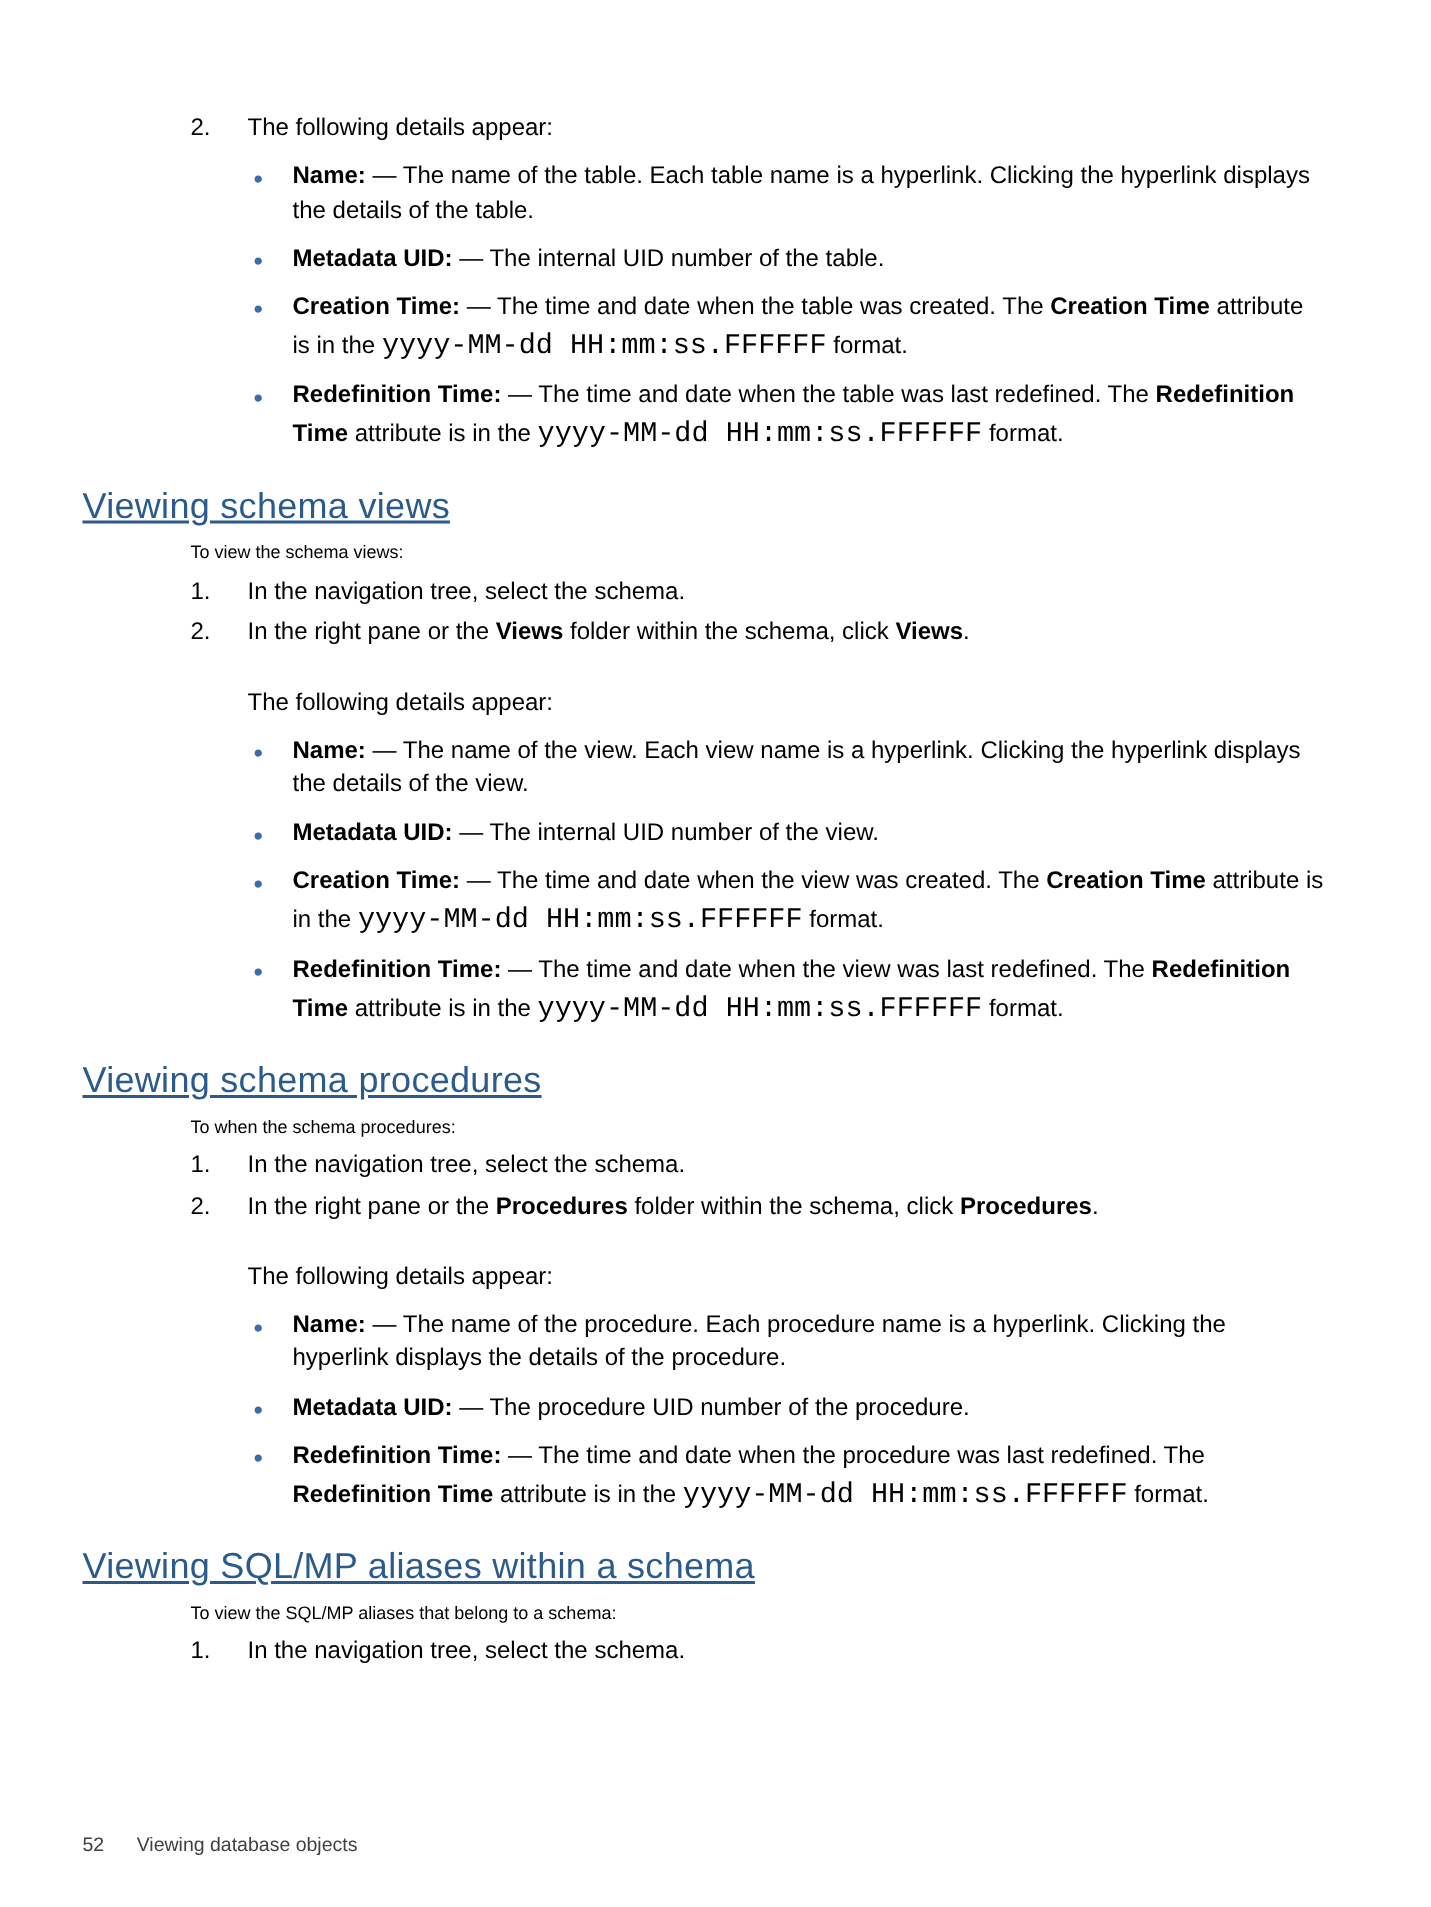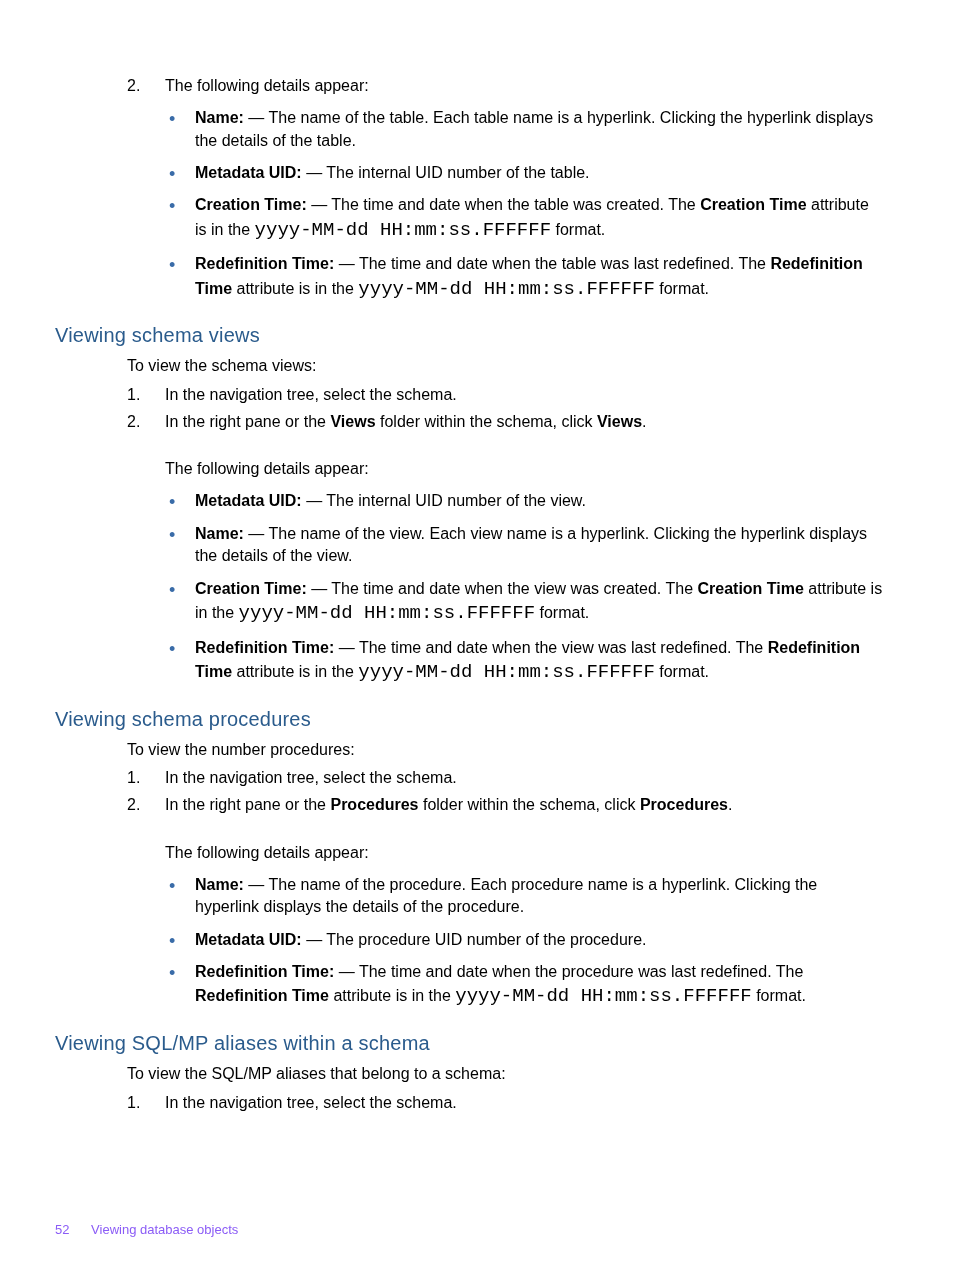--- a/index.html
+++ b/index.html
@@ -15,27 +15,28 @@
     width: 954px;
     min-height: 1271px;
     padding: 50px 70px 40px 55px;
     box-sizing: border-box;
     position: relative;
   }
   h2 {
     font-family: Arial, Helvetica, sans-serif;
     font-weight: normal;
     color: #2a5b8c;
-    font-size: 20px;
+    font-size: 24px;
     margin: 22px 0 8px 0;
     letter-spacing: 0.2px;
+    text-decoration: underline;
   }
   .intro {
     margin-left: 72px;
-    font-size: 16px;
+    font-size: 12px;
     line-height: 1.35;
     margin-top: 6px;
     margin-bottom: 6px;
   }
   ol {
     list-style: none;
     padding: 0;
     margin: 0 0 0 72px;
   }
   ol > li {
@@ -77,21 +78,21 @@
   .b { font-weight: bold; }
   code.mono {
     font-family: "Courier New", Courier, monospace;
     font-size: 19px;
   }
   .footer {
     position: absolute;
     bottom: 34px;
     left: 55px;
     font-size: 13px;
-    color: #8b5cf6;
+    color: #404040;
   }
   .footer .pg { margin-right: 18px; }
 </style>
 </head>
 <body>
 
 <div class="page">
 
   <ol>
     <li>
@@ -111,30 +112,30 @@
   <ol>
     <li>
       <span class="num">1.</span>
       <span>In the navigation tree, select the schema.</span>
     </li>
     <li>
       <span class="num">2.</span>
       <span><span>In the right pane or the </span><span class="b">Views</span><span> folder within the schema, click </span><span class="b">Views</span><span>.</span></span>
       <div class="sub">The following details appear:</div>
       <ul class="bullets">
+        <li><span class="b">Name:</span><span> — </span><span>The name of the view. Each view name is a hyperlink. Clicking the hyperlink displays the details of the view.</span></li>
         <li><span class="b">Metadata UID:</span><span> — </span><span>The internal UID number of the view.</span></li>
-        <li><span class="b">Name:</span><span> — </span><span>The name of the view. Each view name is a hyperlink. Clicking the hyperlink displays the details of the view.</span></li>
         <li><span class="b">Creation Time:</span><span> — </span><span>The time and date when the view was created. The </span><span class="b">Creation Time</span><span> attribute is in the </span><code class="mono">yyyy-MM-dd HH:mm:ss.FFFFFF</code><span> format.</span></li>
         <li><span class="b">Redefinition Time:</span><span> — </span><span>The time and date when the view was last redefined. The </span><span class="b">Redefinition Time</span><span> attribute is in the </span><code class="mono">yyyy-MM-dd HH:mm:ss.FFFFFF</code><span> format.</span></li>
       </ul>
     </li>
   </ol>
 
   <h2>Viewing schema procedures</h2>
-  <div class="intro">To view the number procedures:</div>
+  <div class="intro">To when the schema procedures:</div>
   <ol>
     <li>
       <span class="num">1.</span>
       <span>In the navigation tree, select the schema.</span>
     </li>
     <li>
       <span class="num">2.</span>
       <span><span>In the right pane or the </span><span class="b">Procedures</span><span> folder within the schema, click </span><span class="b">Procedures</span><span>.</span></span>
       <div class="sub">The following details appear:</div>
       <ul class="bullets">

